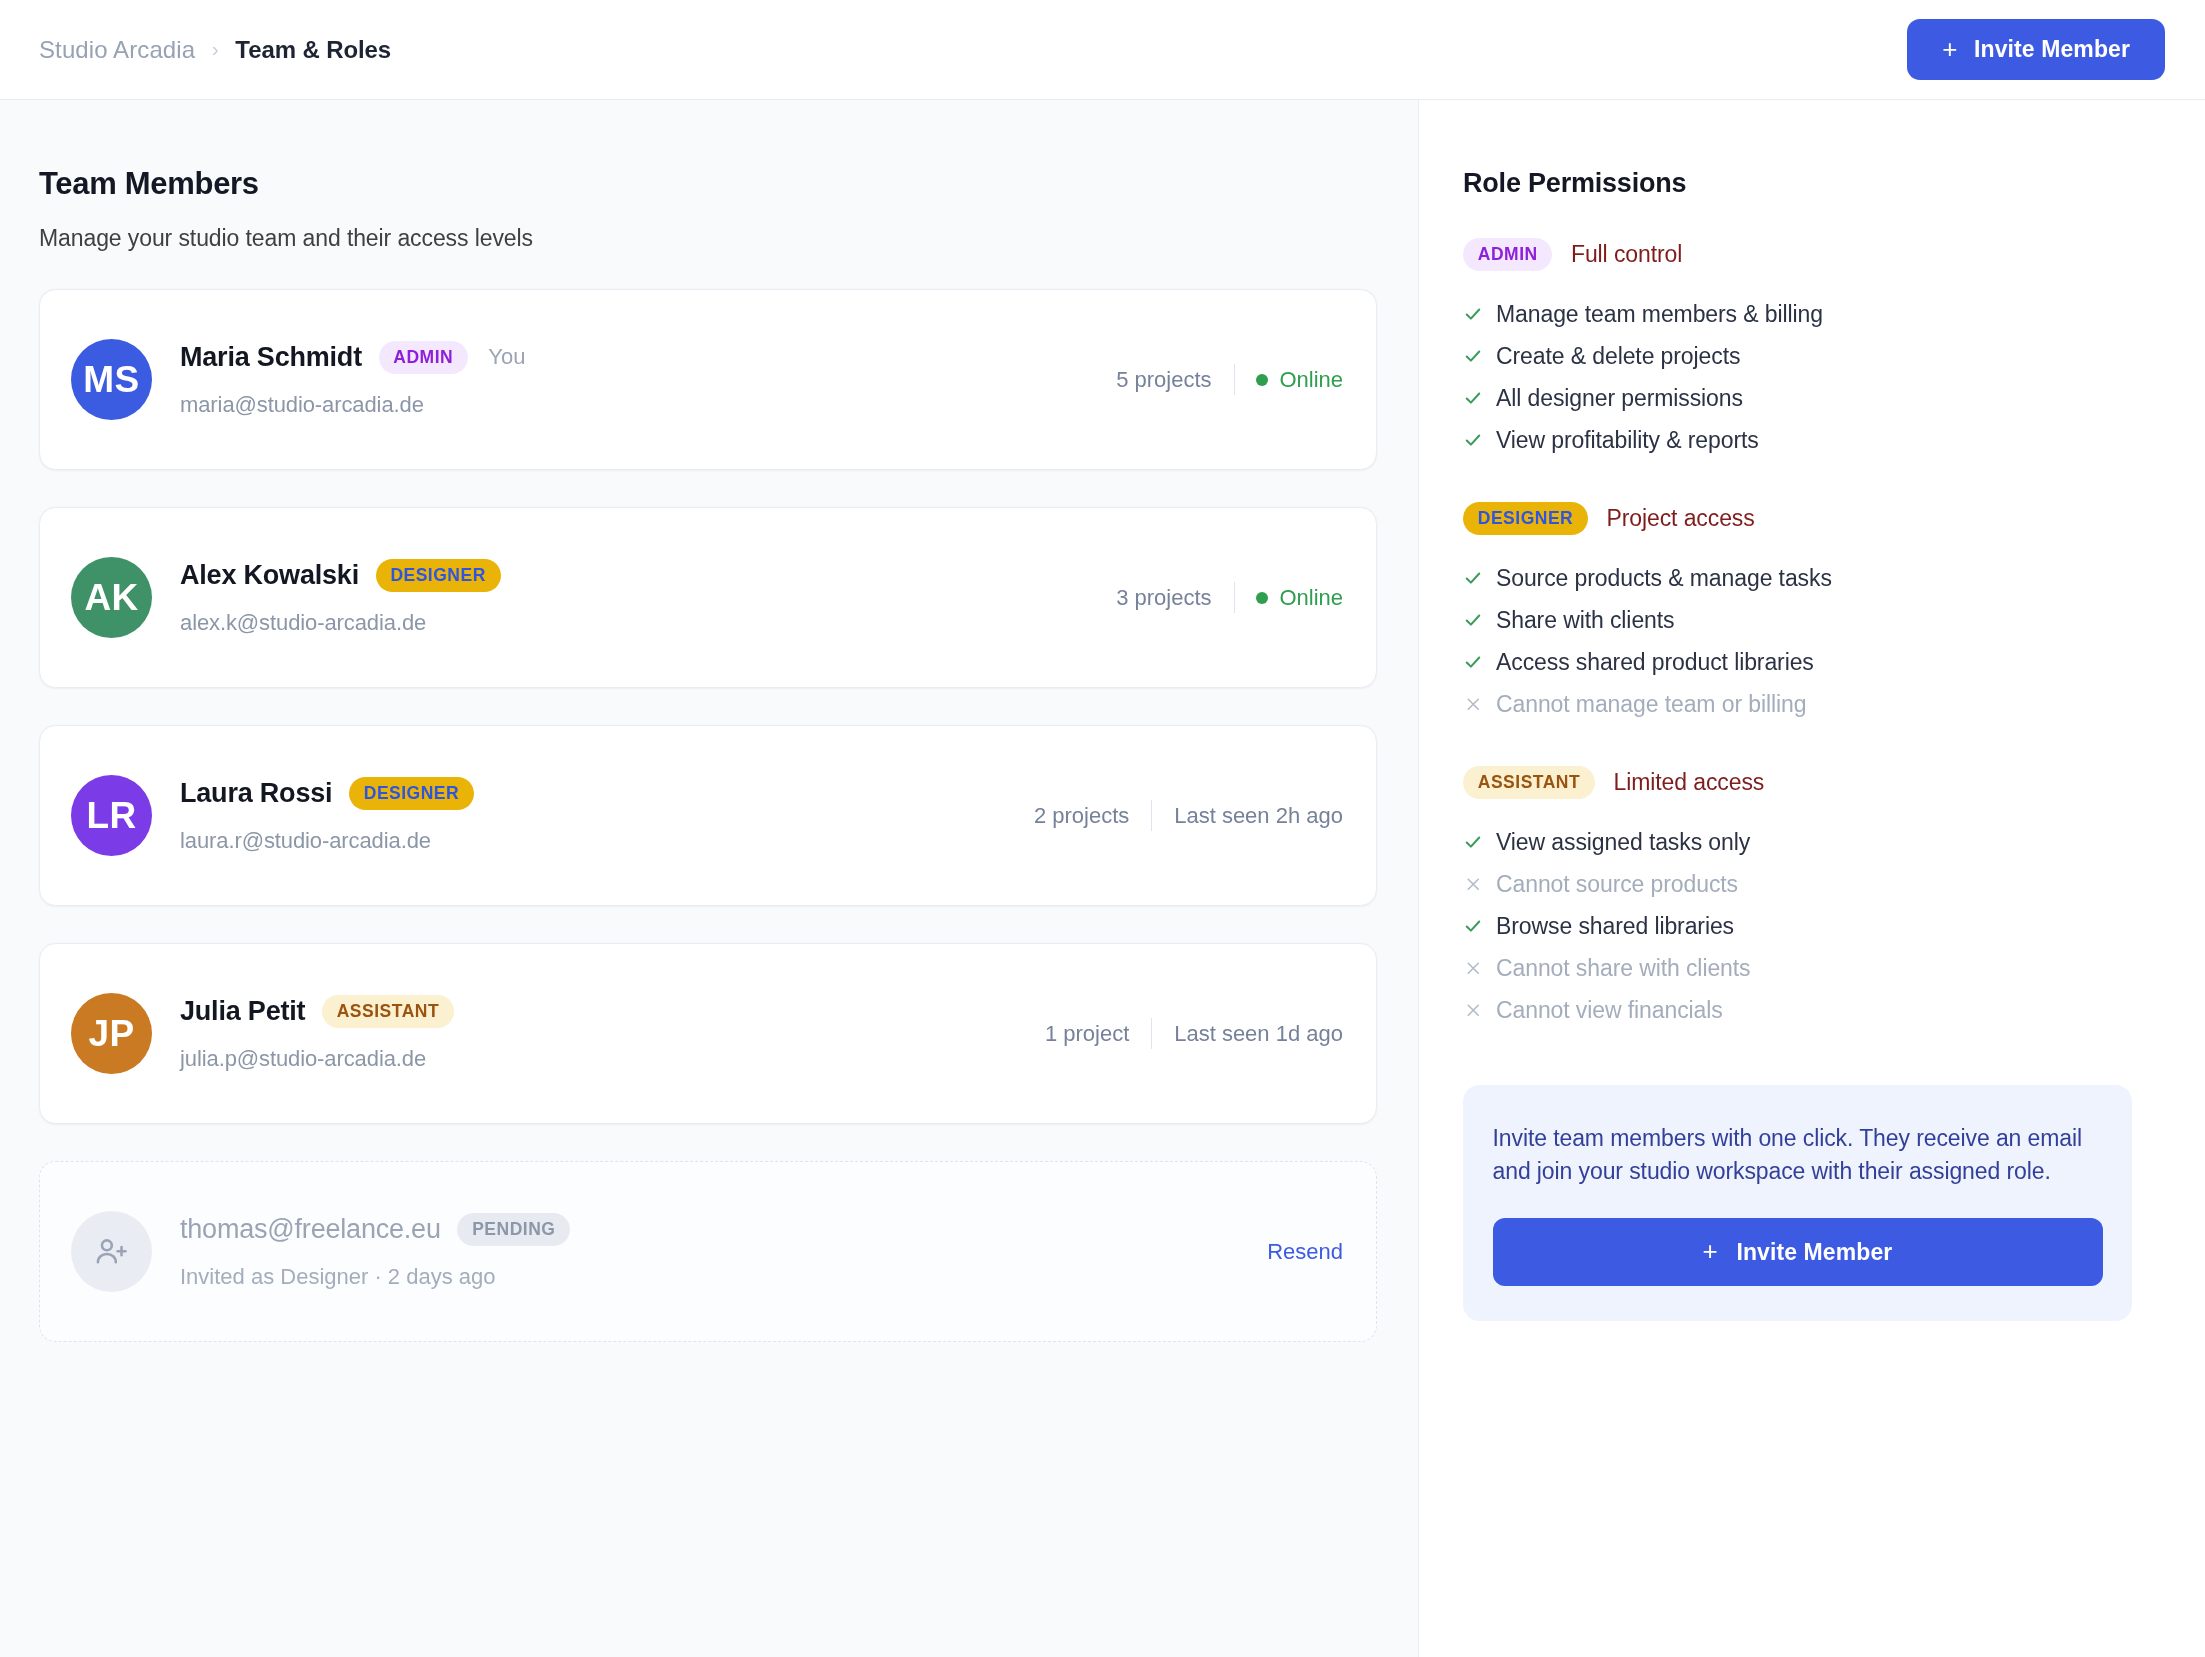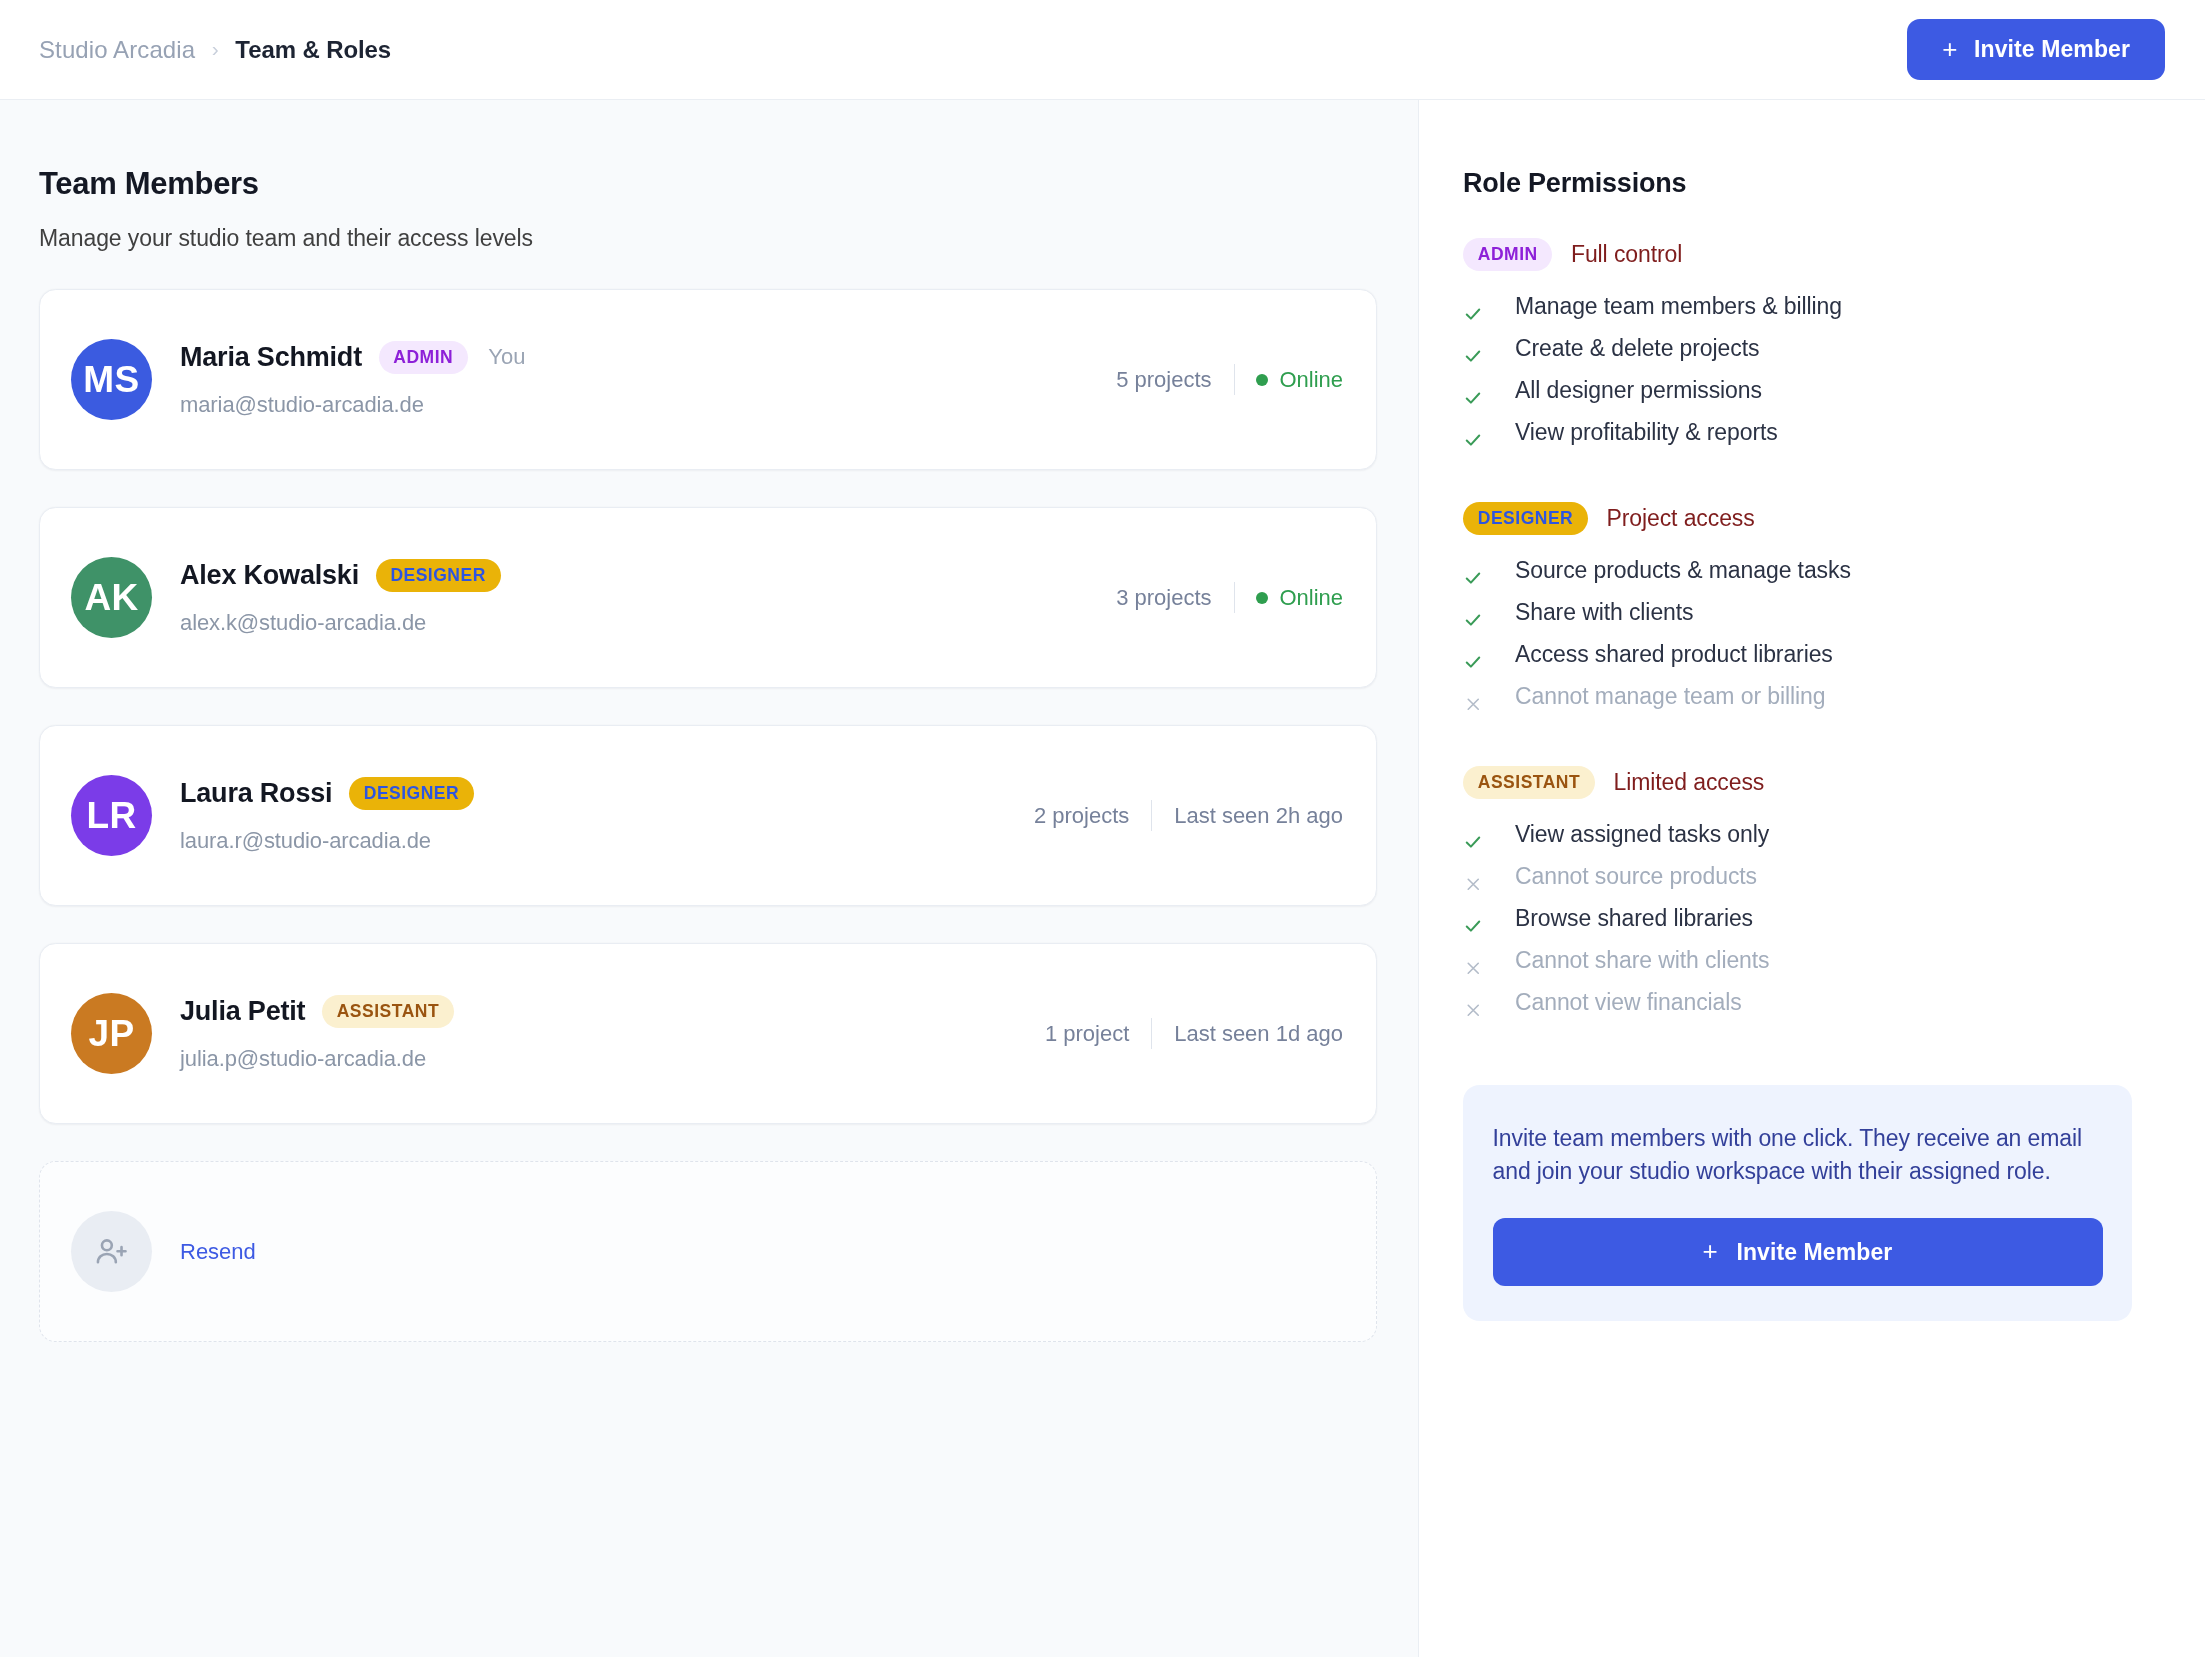--- a/index.html
+++ b/index.html
@@ -272,21 +272,22 @@
   .role-desc {
     font-size: 23px;
     color: #7f1d1d;
     letter-spacing: -0.1px;
   }
 
   .perm-list { margin-top: 22px; }
 
   .perm-row {
     display: flex;
-    gap: 32px;
+    align-items: center;
+    gap: 13px;
     height: 42px;
     font-size: 23px;
     letter-spacing: -0.1px;
   }
   .perm-row.yes { color: #2b3244; }
   .perm-row.no  { color: #a3adbc; }
 
   .perm-ic {
     flex: 0 0 20px;
     width: 20px;
@@ -436,20 +437,27 @@
         </div>
 
       <div class="pending-card">
         <div class="avatar avatar-pending">
           <svg width="37" height="37" viewBox="0 0 24 24" fill="none" stroke="#9aa4b4" stroke-width="1.7" stroke-linecap="round" stroke-linejoin="round">
             <circle cx="9" cy="8" r="3.2"></circle>
             <path d="M3.2 19c0-3.2 2.6-5.4 5.8-5.4s5.8 2.2 5.8 5.4"></path>
             <path d="M18.5 9.2v5.2M21.1 11.8h-5.2"></path>
           </svg>
         </div>
+        <div class="member-main">
+          <div class="member-nameline">
+            <span class="pending-email">thomas@freelance.eu</span>
+            <span class="badge badge-pending">PENDING</span>
+          </div>
+          <div class="pending-sub">Invited as Designer · 2 days ago</div>
+        </div>
         <a class="resend-link">Resend</a>
       </div>
     </div>
 
     <div class="col-right">
       <div class="panel-title">Role Permissions</div>
 
       <div id="role-blocks">
           <div class="role-block first">
             <div class="role-head">

